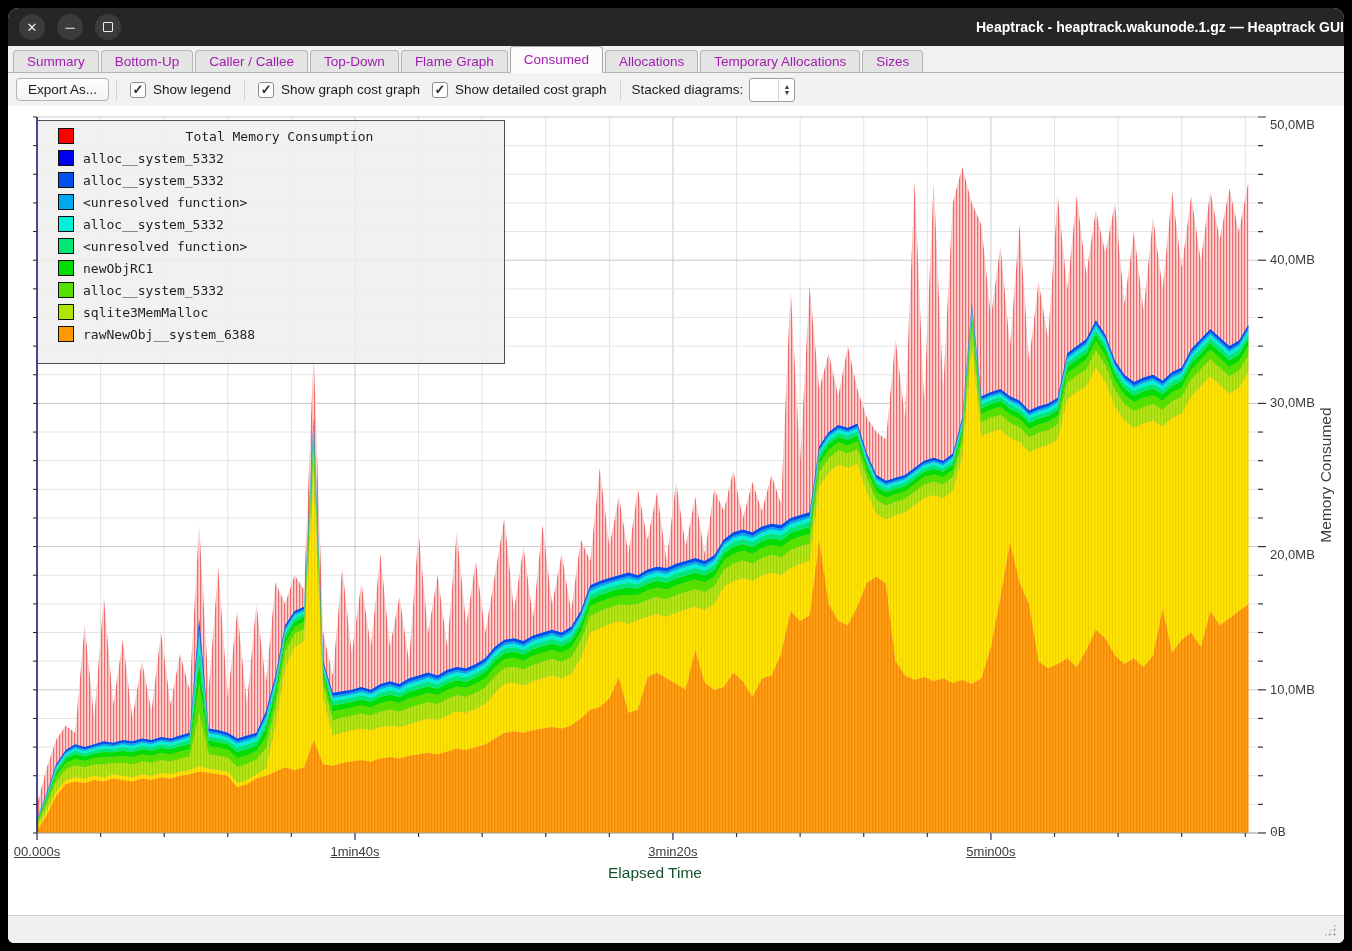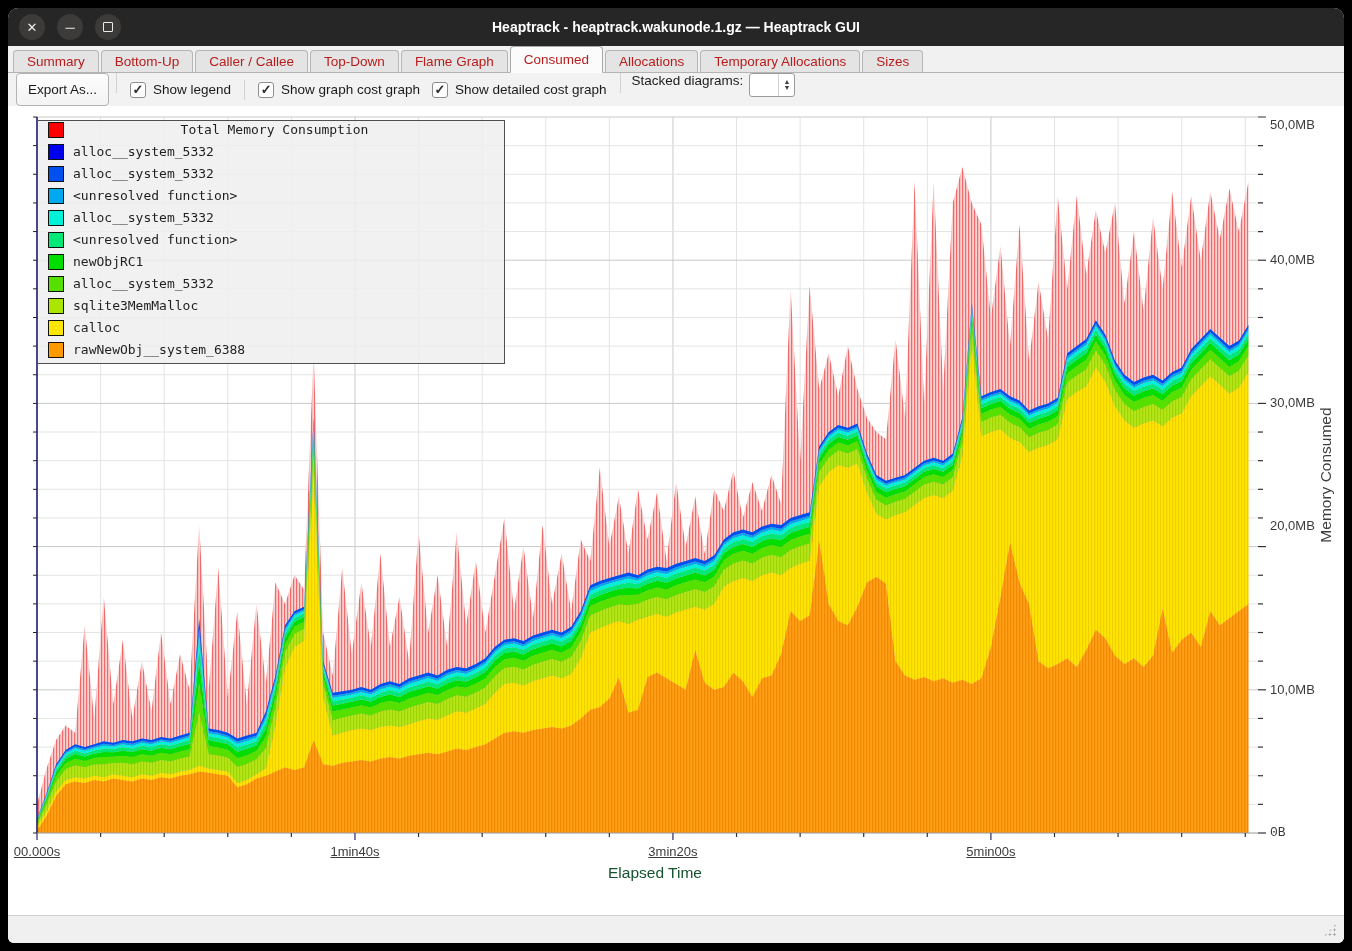--- a/index.html
+++ b/index.html
@@ -5,54 +5,54 @@
   html,body{margin:0;padding:0;width:1352px;height:951px;background:#000;overflow:hidden;
     font-family:"Liberation Sans",sans-serif;-webkit-font-smoothing:antialiased;}
   .window{position:absolute;left:8px;top:8px;width:1336px;height:935px;
     border-radius:10px 10px 6px 6px;background:#f2f2f2;display:flex;flex-direction:column;overflow:hidden;}
   
   .titlebar{flex:0 0 38px;background:#262626;position:relative;display:flex;align-items:center;}
   .winbtns{position:absolute;left:11px;top:6px;display:flex;gap:12px;}
   .winbtn{width:26px;height:26px;border-radius:50%;background:#3d3b39;color:#ececec;
     display:flex;align-items:center;justify-content:center;font-size:13px;line-height:1;cursor:default;}
   .maxglyph{width:8px;height:8px;border:1.6px solid #ececec;border-radius:1px;display:block;}
-  .title{flex:1;text-align:center;color:#ffffff;font-weight:bold;font-size:14px;}
+  .title{flex:1;text-align:right;color:#ffffff;font-weight:bold;font-size:14px;}
   
   .menubar{flex:0 0 24px;background:#f1f1f1;display:flex;align-items:center;padding-left:9px;
     font-size:13.5px;color:#1c1c1c;}
   .menu-item{padding:2px 9px;}
   .menu-item u{text-decoration:underline;text-underline-offset:2px;}
   
   .tabbar{flex:0 0 27px;background:#f1f1f1;display:flex;align-items:flex-end;padding-left:5px;
-    border-bottom:1px solid #b4b4b4;box-sizing:border-box;font-size:13.5px;color:#b91c1c;}
+    border-bottom:1px solid #b4b4b4;box-sizing:border-box;font-size:13.5px;color:#a21caf;}
   .tab{border:1px solid #b6b6b6;border-bottom:none;border-radius:4px 4px 0 0;background:#e4e4e4;
     padding:0 13px;height:21px;line-height:21px;margin-right:2px;white-space:nowrap;}
   .tab.active{background:#fbfbfb;height:25px;line-height:25px;margin-bottom:-1px;border-color:#a9a9a9;
     border-bottom:1px solid #fbfbfb;z-index:2;}
   
-  .toolbar{flex:0 0 33px;display:flex;padding:0 8px;font-size:13.5px;color:#1a1a1a;background:#f2f2f2;}
+  .toolbar{flex:0 0 33px;display:flex;align-items:center;padding:0 8px;font-size:13.5px;color:#1a1a1a;background:#f2f2f2;}
   .btn{border:1px solid #b3b3b3;border-radius:4px;background:linear-gradient(#fdfdfd,#f3f3f3);
     padding:3px 11px;font-size:13.5px;color:#1a1a1a;}
   .tsep{width:1px;height:20px;background:#d2d2d2;margin:0 7px;}
   .cb{display:flex;align-items:center;margin:0 6px;}
   .cbbox{width:16px;height:16px;border:1px solid #8e8e8e;border-radius:3px;background:#fff;
     display:flex;align-items:center;justify-content:center;font-size:13px;font-weight:700;color:#2d2d2d;margin-right:7px;box-sizing:border-box;}
   .spinlabel{margin-left:4px;}
   .spin{display:flex;width:46px;height:24px;border:1px solid #9c9c9c;border-radius:3px;background:#fff;margin-left:6px;box-sizing:border-box;}
   .spinval{flex:1;text-align:center;line-height:22px;font-size:13.5px;color:#111;margin-top:40px;}
   .spinarrows{width:15px;border-left:1px solid #d4d4d4;display:flex;flex-direction:column;
     align-items:center;justify-content:center;color:#3c3c3c;}
   .spinarrows span{font-size:7px;line-height:6px;}
   
   .content{flex:1;background:#ffffff;position:relative;}
   .content svg{position:absolute;left:0;top:0;}
   .legend{position:absolute;left:29px;top:14px;width:468px;height:244px;z-index:3;
     background:rgba(238,238,238,0.82);border:1px solid #4f4f4f;box-sizing:border-box;
     font-family:"DejaVu Sans Mono",monospace;font-size:13px;color:#1f1f1f;padding-top:1px;}
-  .lrow{display:flex;align-items:flex-start;height:22px;padding-left:10px;}
+  .lrow{display:flex;align-items:flex-end;height:22px;padding-left:20px;}
   .lsw{width:16px;height:16px;border:1px solid #101010;margin-right:9px;flex:0 0 16px;box-sizing:border-box;}
   .lrow.titlerow .ltext{flex:1;text-align:center;margin-right:28px;}
   .ticklbl{position:absolute;font-size:13px;color:#3b3b3b;white-space:nowrap;}
   .xticklbl{transform:translateX(-50%);text-decoration:underline;}
   .axis-title-x{position:absolute;left:587px;width:120px;top:758px;text-align:center;
     font-size:15.5px;color:#14532d;}
   .axis-title-y{position:absolute;left:1318px;top:369px;transform:translate(-50%,-50%) rotate(-90deg);
     white-space:nowrap;font-size:15.5px;color:#3f3f3f;}
   
   .statusbar{flex:0 0 27px;background:#f0f0f0;border-top:1px solid #cfcfcf;position:relative;}
@@ -312,32 +312,28 @@
         </div>
         <div class="lrow">
           <span class="lsw" style="background: rgb(85, 224, 0);"></span>
           <span>alloc__system_5332</span>
         </div>
         <div class="lrow">
           <span class="lsw" style="background: rgb(170, 230, 0);"></span>
           <span>sqlite3MemMalloc</span>
         </div>
         <div class="lrow">
-          <span class="lsw" style="background: rgb(255, 230, 0);"></span>
-          <span>calloc</span>
-        </div>
-        <div class="lrow">
           <span class="lsw" style="background: rgb(255, 153, 0);"></span>
           <span>rawNewObj__system_6388</span>
         </div>
       </div>
     <div id="axislabels">
         <div class="ticklbl" style="left: 1262px; top: 719px; font-family: Liberation Mono, monospace;">0B</div>
         <div class="ticklbl" style="left: 1262px; top: 575.8px;">10,0MB</div>
-        <div class="ticklbl" style="left: 1262px; top: 412px;">20,0MB</div>
+        <div class="ticklbl" style="left: 1262px; top: 441px;">20,0MB</div>
         <div class="ticklbl" style="left: 1262px; top: 289.4px;">30,0MB</div>
         <div class="ticklbl" style="left: 1262px; top: 146.2px;">40,0MB</div>
         <div class="ticklbl" style="left: 1262px; top: 11px;">50,0MB</div>
         <div class="ticklbl xticklbl" style="left: 29px; top: 738px;">00.000s</div>
         <div class="ticklbl xticklbl" style="left: 346.97px; top: 738px;">1min40s</div>
         <div class="ticklbl xticklbl" style="left: 664.94px; top: 738px;">3min20s</div>
         <div class="ticklbl xticklbl" style="left: 982.91px; top: 738px;">5min00s</div>
       </div>
     <div class="axis-title-x">Elapsed Time</div>
     <div class="axis-title-y">Memory Consumed</div>

